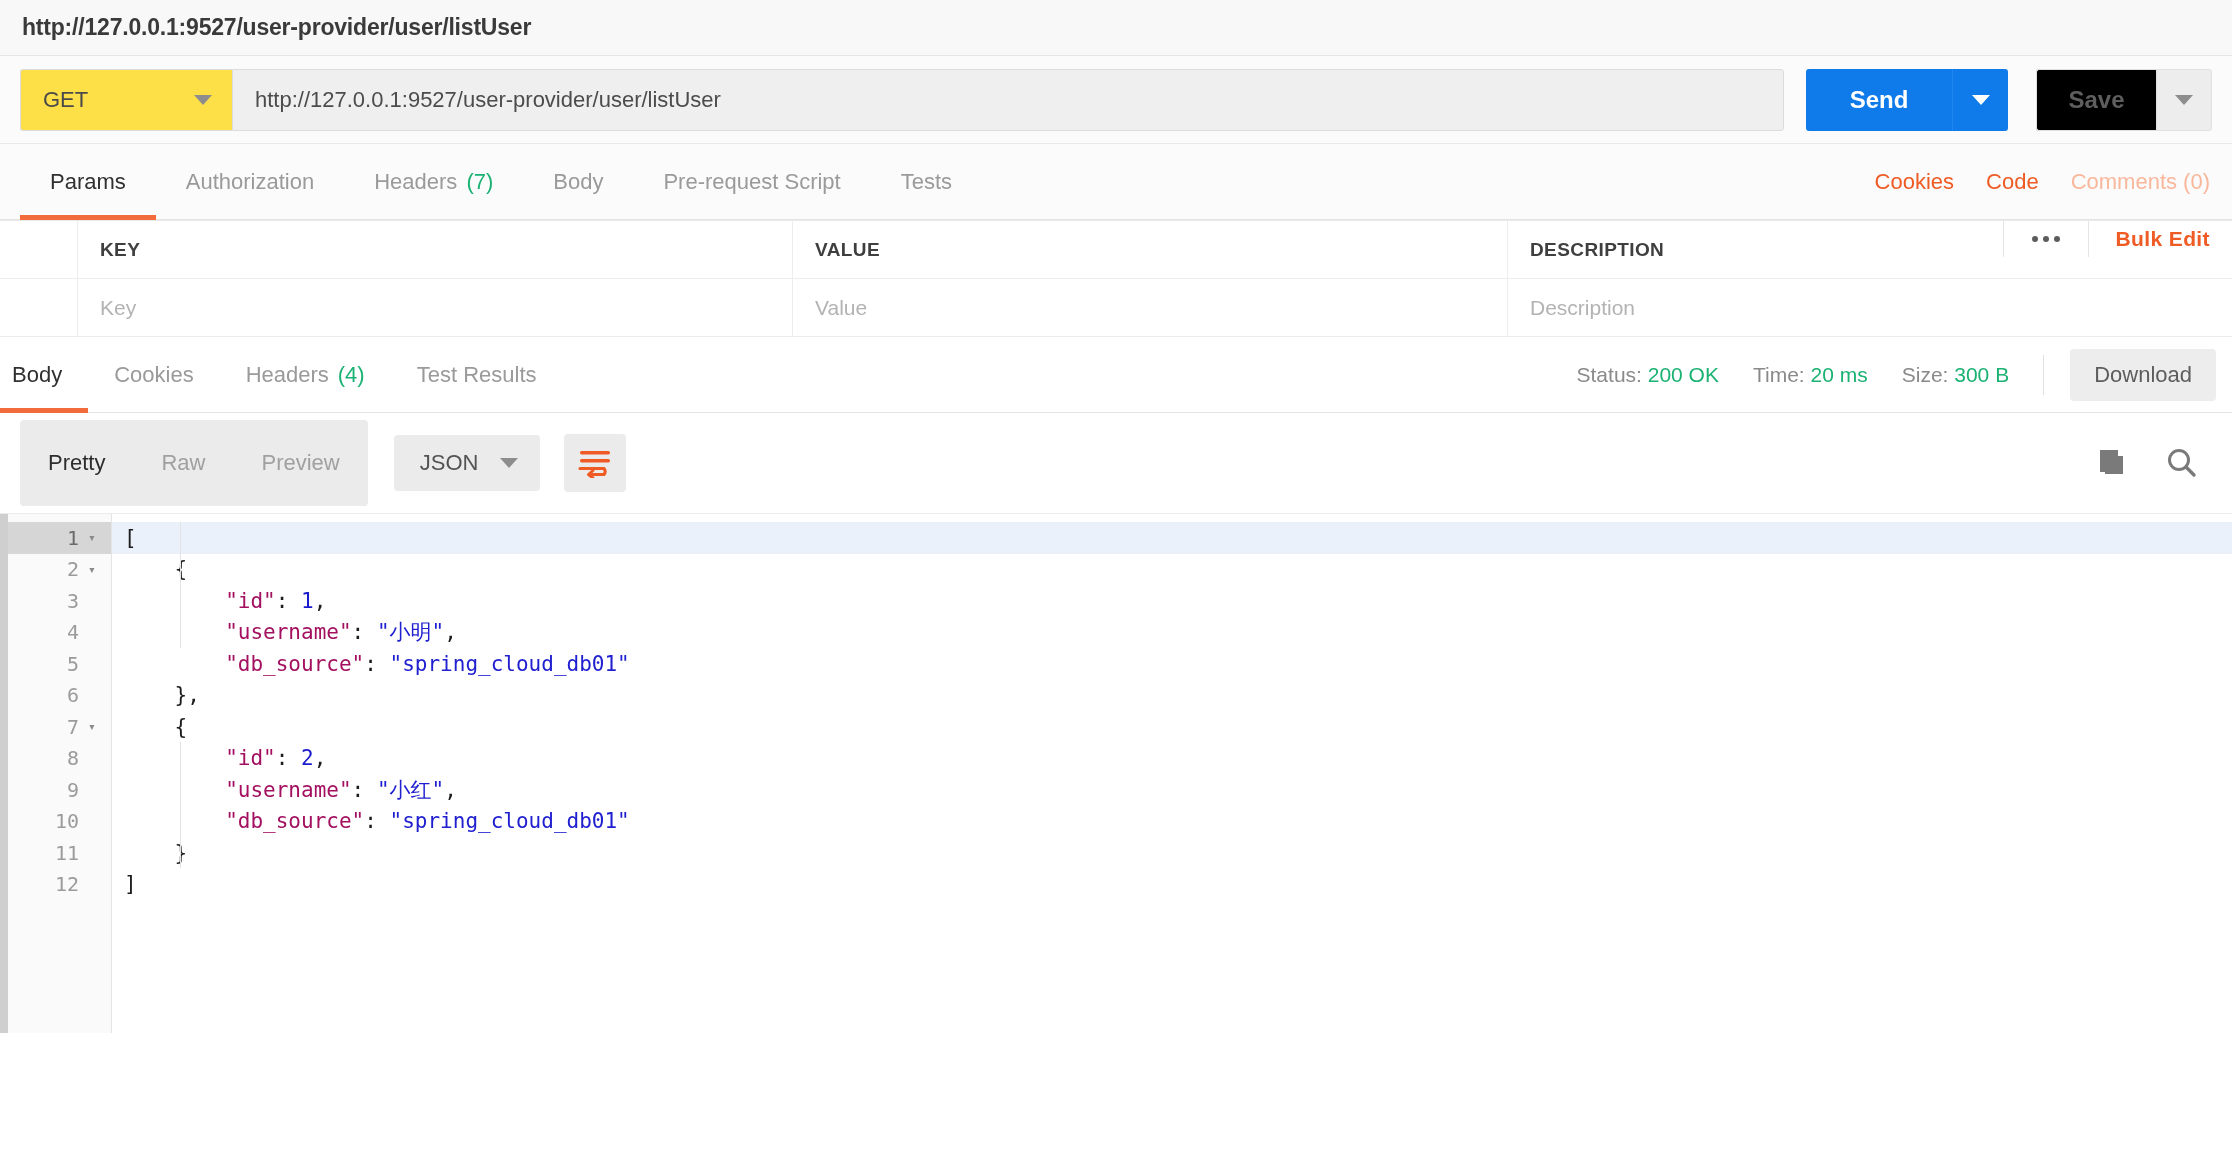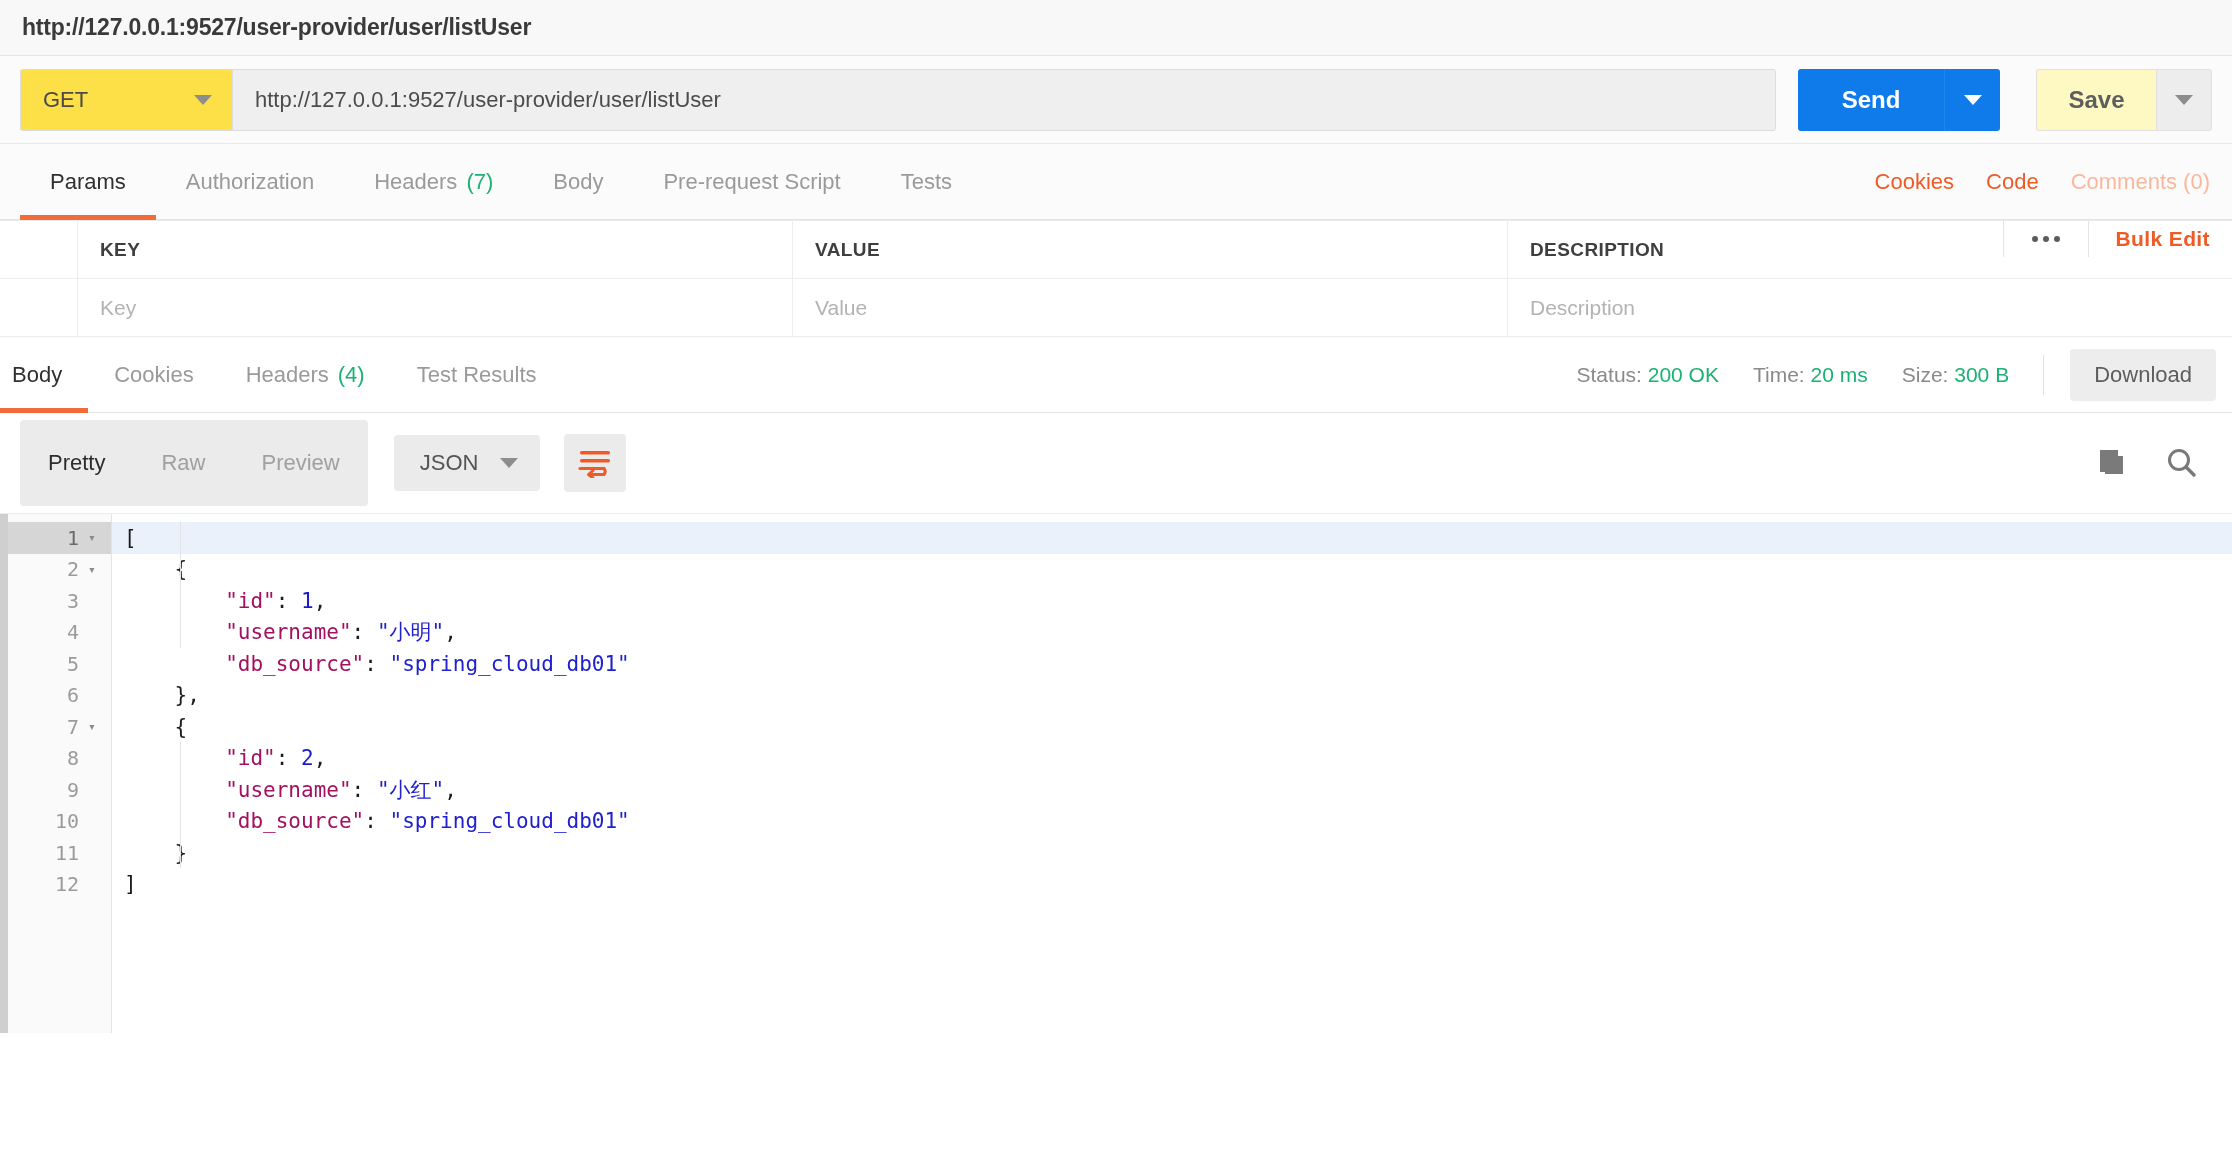--- a/index.html
+++ b/index.html
@@ -75,28 +75,28 @@
   .send-caret {
     height: 62px; width: 56px;
     background: #0f7beb;
     border-left: 1px solid #1e86ee;
     border-radius: 0 3px 3px 0;
     display: flex; align-items: center; justify-content: center;
     cursor: pointer;
   }
   .save-btn {
     height: 62px; min-width: 120px;
-    background: #fef9c3;
+    background: #000000;
     border: 1px solid #e0e0e0;
     border-right: none;
     border-radius: 3px 0 0 3px;
     color: #5e5e5e; font-size: 24px; font-weight: bold;
     display: flex; align-items: center; justify-content: center;
     padding: 0 22px;
-    margin-left: 36px;
+    margin-left: 28px;
     cursor: pointer;
   }
   .save-caret {
     height: 62px; width: 56px;
     background: #ededed;
     border: 1px solid #e0e0e0;
     border-radius: 0 3px 3px 0;
     display: flex; align-items: center; justify-content: center;
     cursor: pointer;
   }

